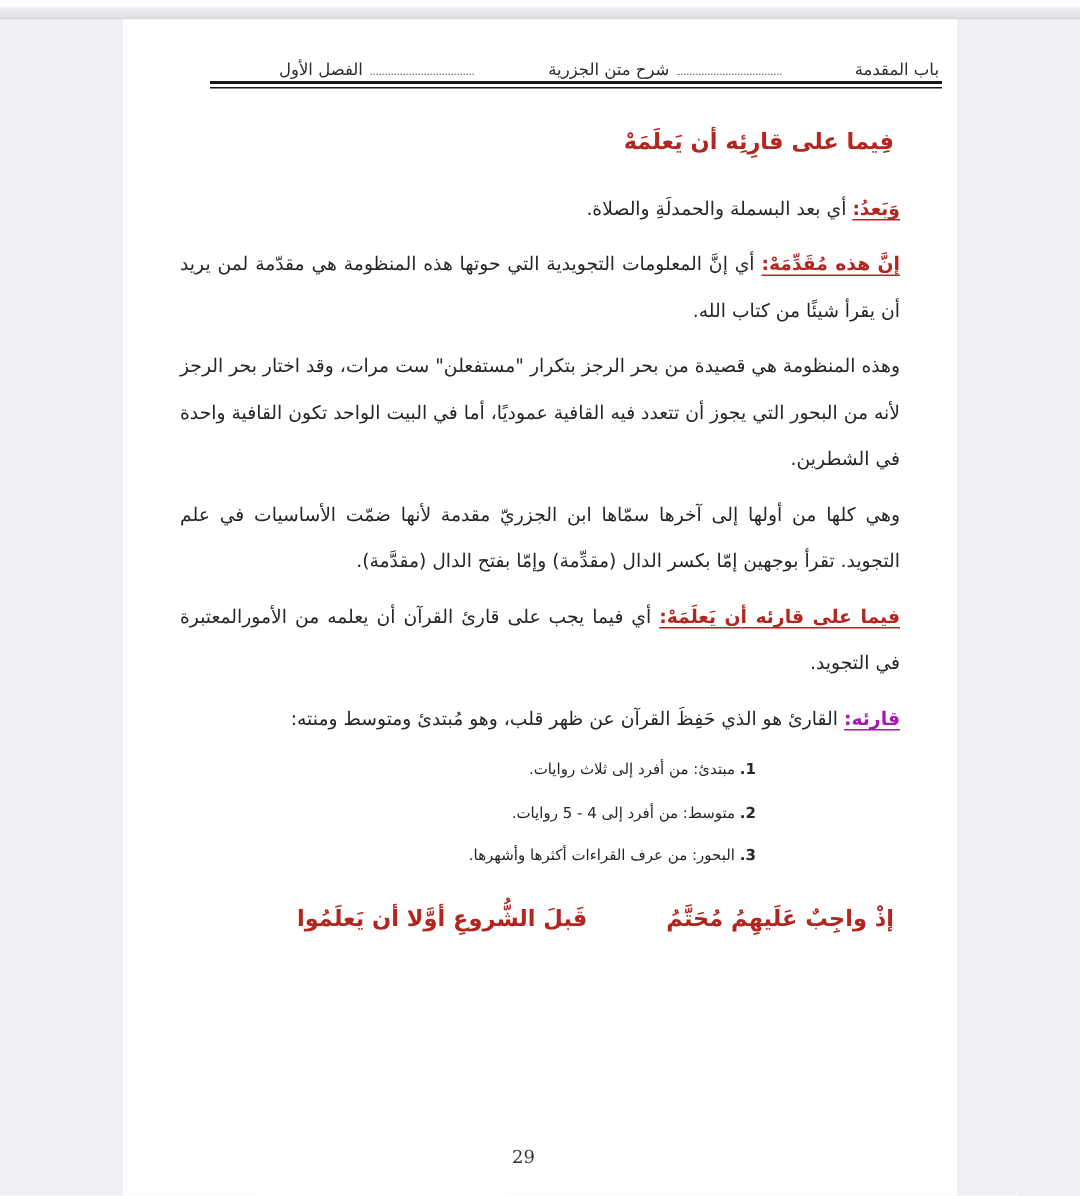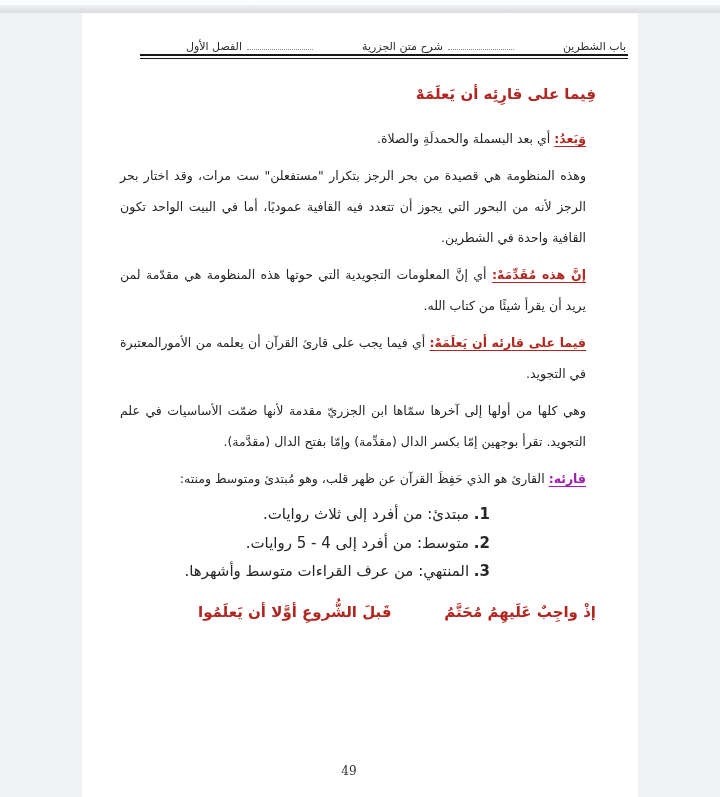--- a/index.html
+++ b/index.html
@@ -31,109 +31,109 @@
   
   .verse{
     display:flex;justify-content:space-between;direction:rtl;
     margin:25px 42px 0 116px;
     font-size:15px;font-weight:bold;line-height:1.4;
     white-space:nowrap;
   }
   .verse.second{margin-top:16px;margin-bottom:4px;}
   .red{color:#b2261f;}
   
-  .body-text{margin:0 52px 0 38px;}
+  .body-text{margin:0 38px 0 38px;}
   p.para{
     margin:0 0 6px 0;font-size:12.5px;line-height:31px;
     text-align:justify;
   }
   p.para:first-of-type{margin-top:18px;}
   .lead{font-weight:bold;text-decoration:underline;text-underline-offset:3px;}
   .lead.red{color:#b2261f;}
   .lead.black{color:#a21caf;}
   ol.levels{
     list-style:none;margin:0 0 8px 0;padding:0 96px 0 0;
-    font-size:15px;line-height:28.5px;text-align:right;
+    font-size:10px;line-height:28.5px;text-align:right;
   }
   ol.levels .num{font-weight:bold;}
   .page-number{
     position:absolute;bottom:19px;left:0;right:22px;text-align:center;
     font-family:"DejaVu Serif", serif;font-size:12px;color:#333;
   }
 </style>
 </head>
 <body>
 
 <div class="prev-page-edge"></div>
 <div class="top-shadow"></div>
 
 <div class="paper">
   <div class="content">
 
     <div class="page-header">
-      <span class="label">باب الشطرين</span>
+      <span class="label">باب المقدمة</span>
       <span class="leader"></span>
       <span class="label">شرح متن الجزرية</span>
       <span class="leader"></span>
       <span class="label">الفصل الأول</span>
     </div>
     <div class="double-rule"></div>
 
     <div class="verse red">
       <span>فِيما على قارِئِه أن يَعلَمَهْ</span>
     </div>
 
     <div class="body-text">
 
       <p class="para">
         <span class="lead red">وَبَعدُ:</span>
         <span>أي بعد البسملة والحمدلَةِ والصلاة.</span>
       </p>
 
       <p class="para">
-        <span>وهذه المنظومة هي قصيدة من بحر الرجز بتكرار "مستفعلن" ست مرات، وقد اختار بحر الرجز لأنه من البحور التي يجوز أن تتعدد فيه القافية عموديًا، أما في البيت الواحد تكون القافية واحدة في الشطرين.</span>
-      </p>
-
-      <p class="para">
         <span class="lead red">إنَّ هذه مُقَدِّمَهْ:</span>
         <span>أي إنَّ المعلومات التجويدية التي حوتها هذه المنظومة هي مقدّمة لمن يريد أن يقرأ شيئًا من كتاب الله.</span>
       </p>
 
       <p class="para">
-        <span class="lead red">فيما على قارئه أن يَعلَمَهْ:</span>
-        <span>أي فيما يجب على قارئ القرآن أن يعلمه من الأمورالمعتبرة في التجويد.</span>
+        <span>وهذه المنظومة هي قصيدة من بحر الرجز بتكرار "مستفعلن" ست مرات، وقد اختار بحر الرجز لأنه من البحور التي يجوز أن تتعدد فيه القافية عموديًا، أما في البيت الواحد تكون القافية واحدة في الشطرين.</span>
       </p>
 
       <p class="para">
         <span>وهي كلها من أولها إلى آخرها سمّاها ابن الجزريّ مقدمة لأنها ضمّت الأساسيات في علم التجويد. تقرأ بوجهين إمّا بكسر الدال (مقدِّمة) وإمّا بفتح الدال (مقدَّمة).</span>
+      </p>
+
+      <p class="para">
+        <span class="lead red">فيما على قارئه أن يَعلَمَهْ:</span>
+        <span>أي فيما يجب على قارئ القرآن أن يعلمه من الأمورالمعتبرة في التجويد.</span>
       </p>
 
       <p class="para">
         <span class="lead black">قارئه:</span>
         <span>القارئ هو الذي حَفِظَ القرآن عن ظهر قلب، وهو مُبتدئ ومتوسط ومنته:</span>
       </p>
 
       <ol class="levels">
         <li>
           <span class="num">1.</span>
           <span>مبتدئ: من أفرد إلى ثلاث روايات.</span>
         </li>
         <li>
           <span class="num">2.</span>
           <span>متوسط: من أفرد إلى 4 - 5 روايات.</span>
         </li>
         <li>
           <span class="num">3.</span>
-          <span>المنتهي: من عرف القراءات متوسط وأشهرها.</span>
+          <span>البحور: من عرف القراءات أكثرها وأشهرها.</span>
         </li>
       </ol>
     </div>
 
     <div class="verse second red">
       <span>إذْ واجِبٌ عَلَيهِمُ مُحَتَّمُ</span>
       <span>قَبلَ الشُّروعِ أوَّلا أن يَعلَمُوا</span>
     </div>
 
 
   </div>
 
-  <div class="page-number">49</div>
+  <div class="page-number">29</div>
 </div>
 
 </body></html>

